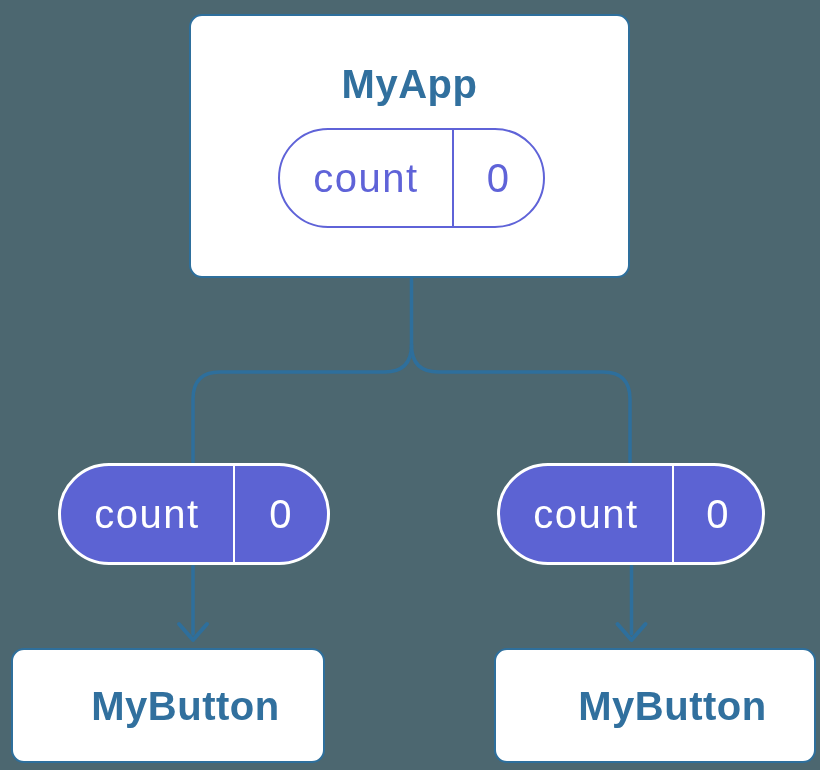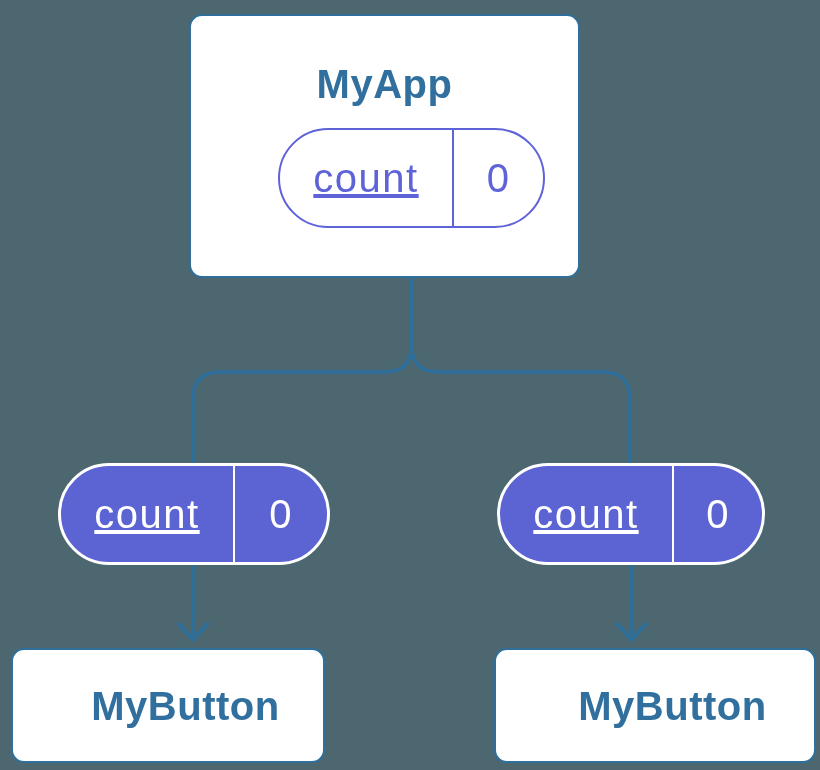--- a/index.html
+++ b/index.html
@@ -25,21 +25,21 @@
   .card {
     position: absolute;
     background: #ffffff;
     border: 2.5px solid #2e6f9c;
     border-radius: 13px;
     box-sizing: border-box;
   }
   .card-parent {
     left: 189px;
     top: 14px;
-    width: 391px;
+    width: 441px;
     height: 264px;
   }
   .card-title {
     position: absolute;
     left: 0;
     right: 0;
     text-align: center;
     color: #31709e;
     font-weight: 700;
     font-size: 40px;
@@ -96,21 +96,20 @@
   .pill-cell {
     display: flex;
     align-items: center;
     justify-content: center;
     font-size: 40px;
     letter-spacing: 1.5px;
   }
   .pill-cell.name {
     width: 172px;
     flex: 0 0 auto;
-    text-decoration: underline;
   }
   .pill-state .pill-cell.name { border-right: 2px solid #5f63d8; }
   .pill-prop .pill-cell.name { border-right: 2.5px solid #ffffff; }
   .pill-cell.value {
     flex: 1 1 auto;
   }
 </style>
 </head>
 <body>
 

